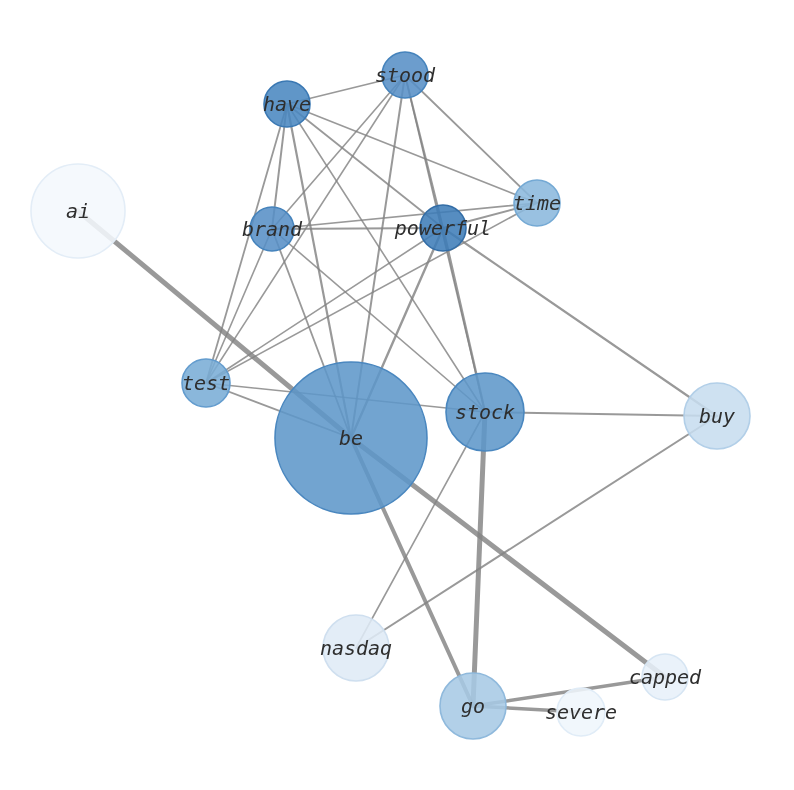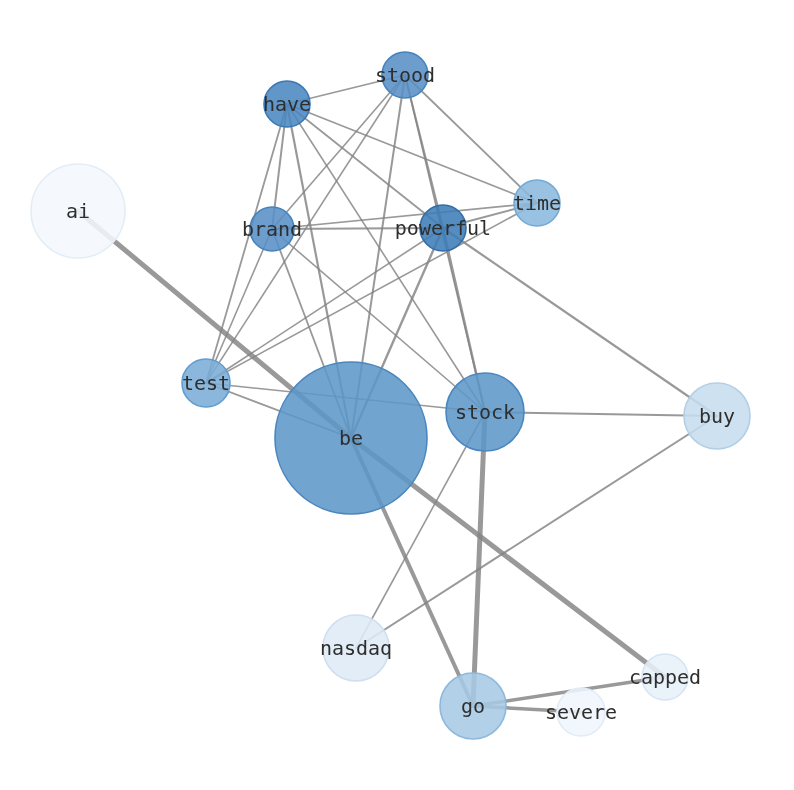--- a/index.html
+++ b/index.html
@@ -6,20 +6,21 @@
     margin: 0;
     padding: 0;
     background: #ffffff;
   }
   .figure {
     position: relative;
     width: 794px;
     height: 790px;
     background: #ffffff;
     overflow: hidden;
+    font-style: italic;
   }
   svg {
     display: block;
     width: 794px;
     height: 790px;
   }
   .edge {
     stroke-linecap: round;
   }
   .node-label {

